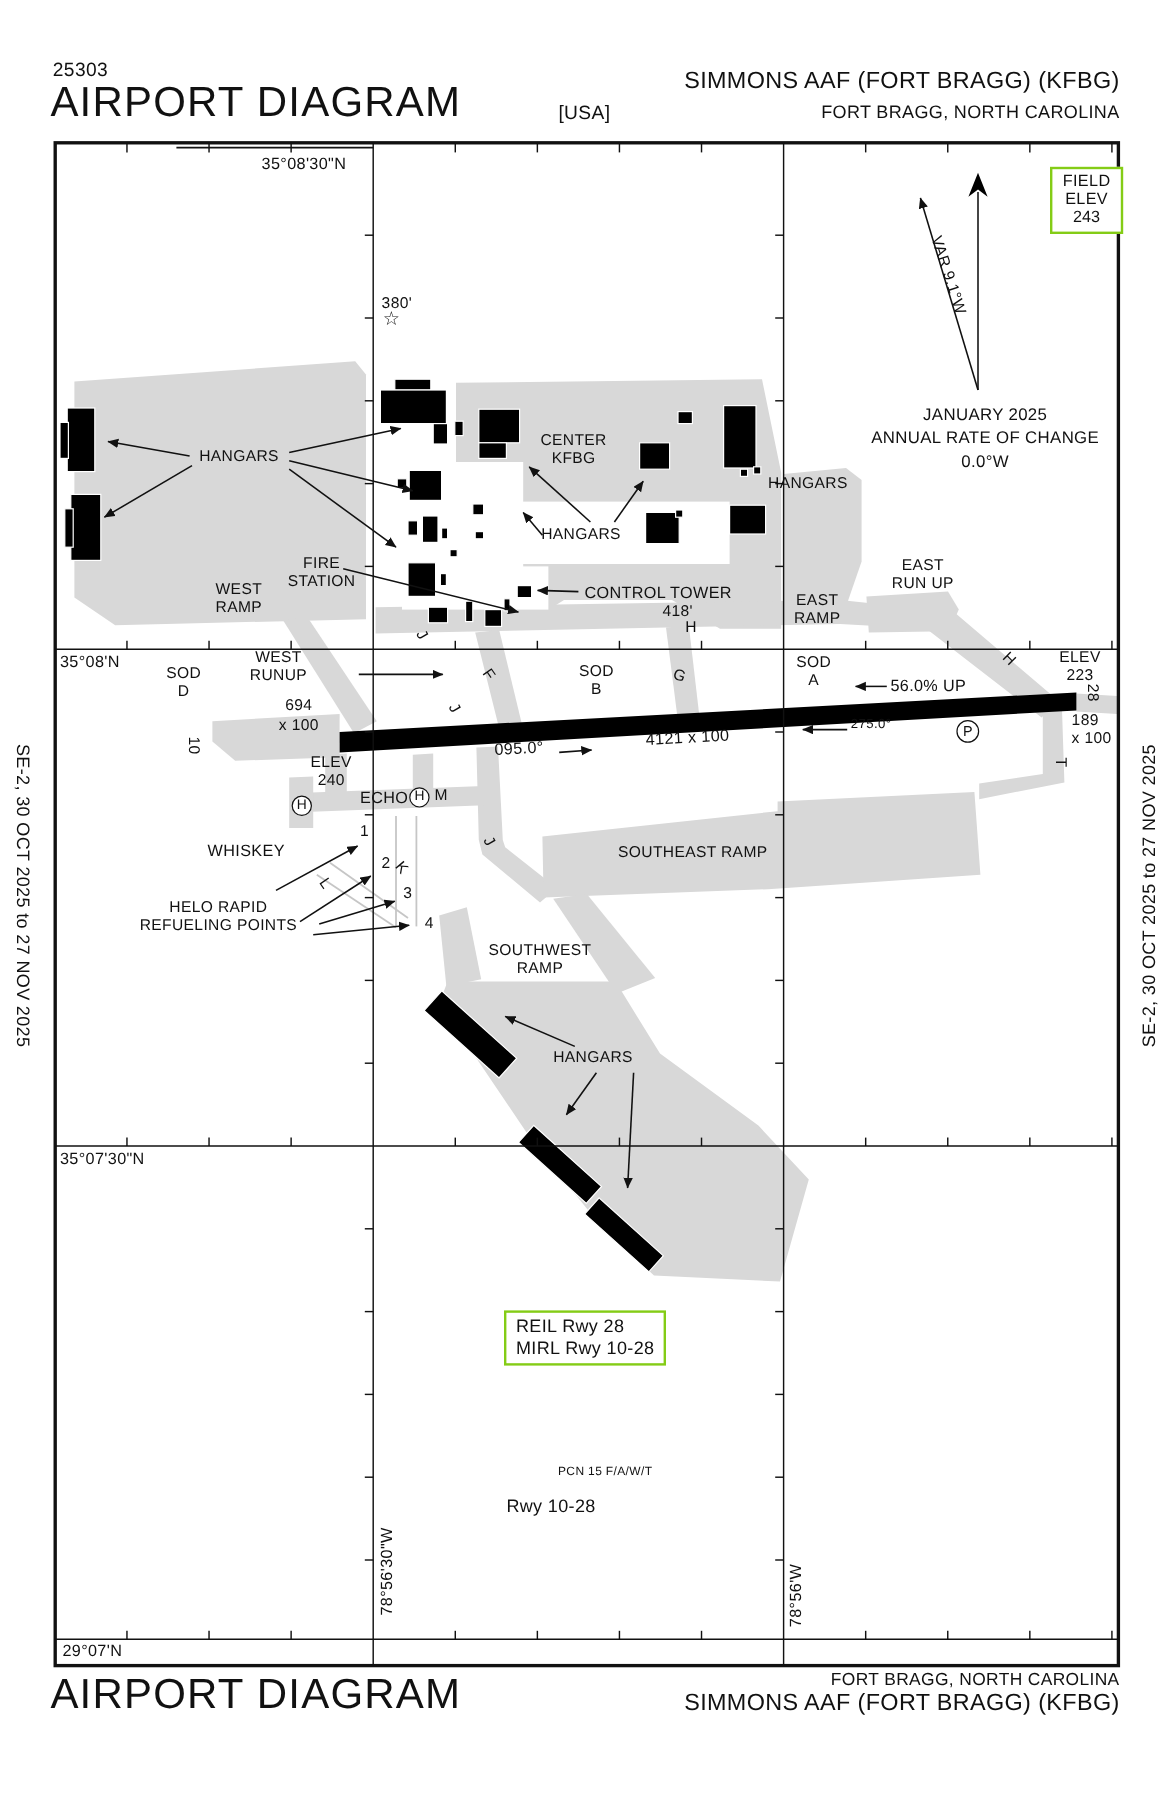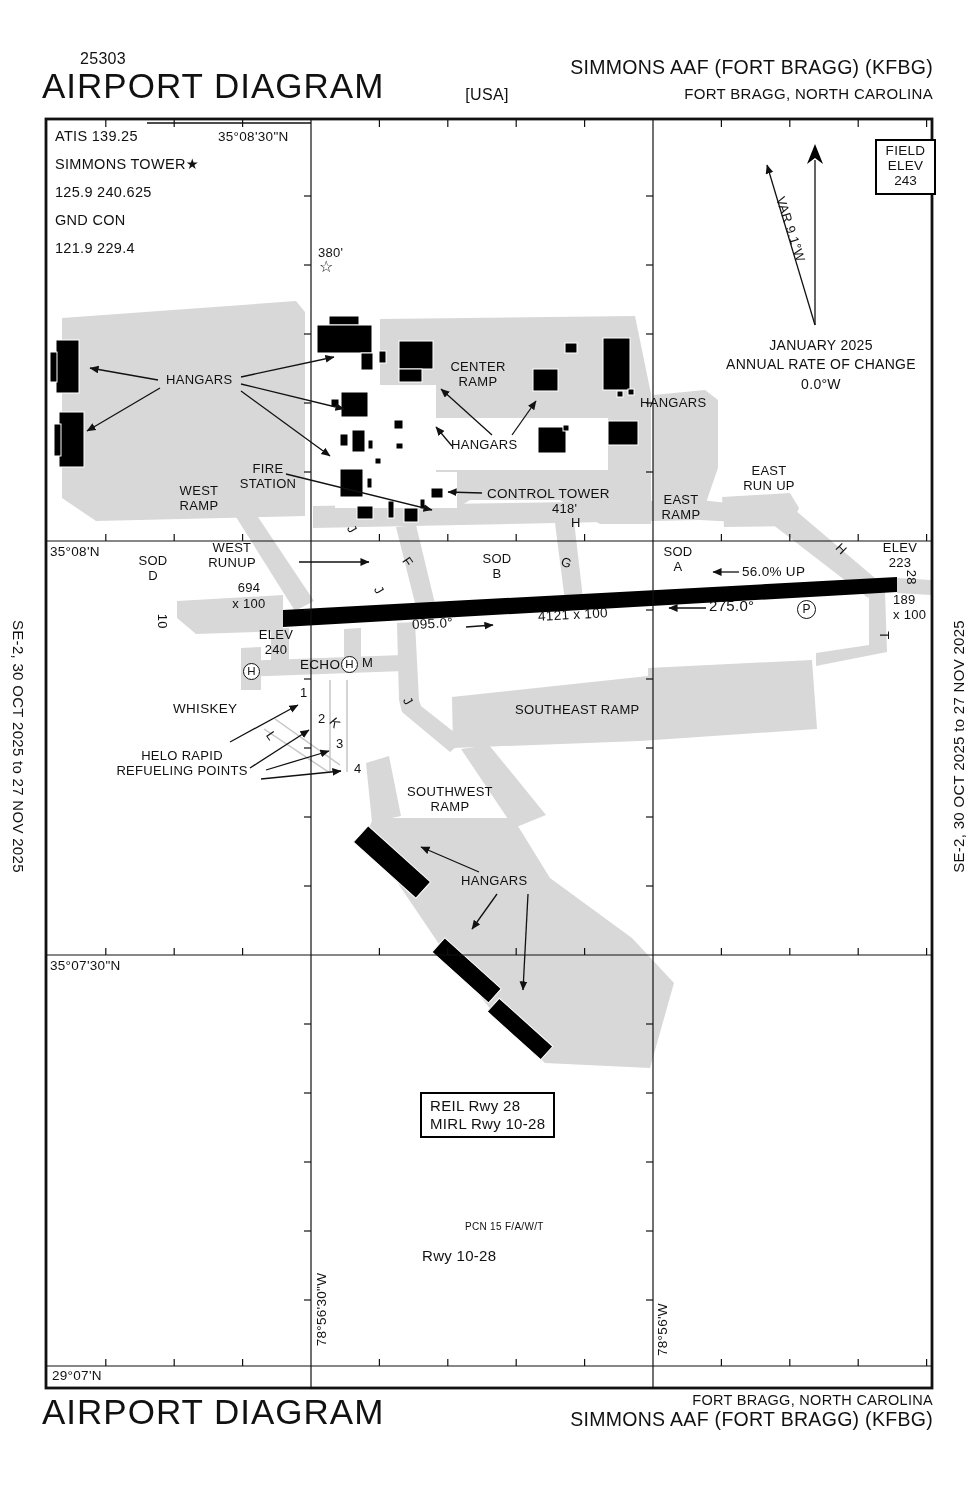--- a/index.html
+++ b/index.html
@@ -7,21 +7,21 @@
         font-family:"Liberation Sans",sans-serif;color:#111;}
   .lb{position:absolute;white-space:pre-line;line-height:1.12;letter-spacing:.3px;}
   .ctr{text-align:center;}
   .rt{text-align:right;}
   .big{font-size:35px;letter-spacing:1px;font-weight:400;}
   .map-label{font-size:13px;}
   .sm{font-size:13px;}
   .coord{font-size:13.5px;}
   .circle{position:absolute;border:1.6px solid #111;border-radius:50%;width:15px;height:15px;
           font-size:11.5px;text-align:center;line-height:15px;letter-spacing:0;background:#fff;}
-  .box{position:absolute;border:2px solid #000000;background:#fff;}
+  .box{position:absolute;border:2px solid #84cc16;background:#fff;}
   svg{position:absolute;left:0;top:0;}
 </style>
 </head>
 <body>
 
 <div id="page">
 
   <svg width="979" height="1500" viewBox="0 0 979 1500">
     <defs>
       <marker id="ah" markerWidth="9" markerHeight="8" refX="6.6" refY="3" orient="auto">
@@ -215,33 +215,26 @@
       <line x1="706" y1="608" x2="669" y2="608"></line>
       <line x1="466" y1="627" x2="493" y2="625"></line>
       <line x1="815" y1="325" x2="767" y2="165"></line>
     </g>
     <g>
       <line x1="815" y1="325" x2="815" y2="160" stroke="#111" stroke-width="1.3"></line>
       <path d="M815,144 L807,164 L815,158 L823,164 Z" fill="#000"></path>
     </g>
   </svg>
 
-  <div class="lb" style="left:44px;top:50px;font-size:16px;margin-left:36px;">25303</div>
+  <div class="lb" style="left:44px;top:50px;font-size:16px;">25303</div>
   <div class="lb big" style="left:42px;top:66px;">AIRPORT DIAGRAM</div>
   <div class="lb ctr" style="left:437px;top:86px;width:100px;font-size:16px;">[USA]</div>
   <div class="lb rt" style="left:520px;top:57px;width:413px;font-size:19.5px;">SIMMONS AAF (FORT BRAGG)  (KFBG)</div>
   <div class="lb rt" style="left:520px;top:86px;width:413px;font-size:15px;">FORT BRAGG, NORTH CAROLINA</div>
 
-  <div class="lb" style="left:55px;top:115px;font-size:14.5px;line-height:14px;">
-    <span>ATIS  139.25</span><br>
-    <span>SIMMONS TOWER</span><span>★</span><br>
-    <span>125.9  240.625</span><br>
-    <span>GND CON</span><br>
-    <span>121.9  229.4</span>
-  </div>
 
   <div class="box ctr" style="left:875px;top:139px;width:57px;height:50px;font-size:13.5px;line-height:15px;padding-top:2px;">
     <span class="lb ctr" style="position:static;white-space:pre-line;">FIELD
 ELEV</span>
     <div>243</div>
   </div>
   <div class="lb" style="left:752px;top:228px;width:80px;font-size:13px;transform:rotate(72deg);transform-origin:center;">VAR 9.1°W</div>
   <div class="lb ctr" style="left:721px;top:338px;width:200px;font-size:14px;">JANUARY 2025</div>
   <div class="lb ctr" style="left:721px;top:357px;width:200px;font-size:14px;">ANNUAL RATE OF CHANGE</div>
   <div class="lb ctr" style="left:721px;top:377px;width:200px;font-size:14px;">0.0°W</div>
@@ -255,21 +248,21 @@
 
   <div class="lb sm" style="left:318px;top:246px;">380'</div>
   <div class="lb" style="left:319px;top:258px;font-size:16px;">☆</div>
 
   <div class="lb map-label" style="left:166px;top:373px;">HANGARS</div>
   <div class="lb map-label ctr" style="left:164px;top:484px;width:70px;">WEST
 RAMP</div>
   <div class="lb map-label ctr" style="left:233px;top:462px;width:70px;">FIRE
 STATION</div>
   <div class="lb map-label ctr" style="left:443px;top:360px;width:70px;">CENTER
-RAMP</div>
+KFBG</div>
   <div class="lb map-label" style="left:451px;top:438px;">HANGARS</div>
   <div class="lb map-label" style="left:487px;top:486px;font-size:13.5px;">CONTROL TOWER</div>
   <div class="lb map-label" style="left:552px;top:502px;">418'</div>
   <div class="lb map-label" style="left:640px;top:396px;">HANGARS</div>
   <div class="lb map-label ctr" style="left:646px;top:493px;width:70px;">EAST
 RAMP</div>
   <div class="lb map-label ctr" style="left:734px;top:464px;width:70px;">EAST
 RUN UP</div>
   <div class="lb map-label" style="left:515px;top:703px;">SOUTHEAST RAMP</div>
   <div class="lb map-label ctr" style="left:404px;top:785px;width:92px;">SOUTHWEST
@@ -283,21 +276,21 @@
   <div class="lb map-label" style="left:154px;top:614px;transform:rotate(90deg);">10</div>
   <div class="lb map-label" style="left:903px;top:570px;transform:rotate(90deg);">28</div>
   <div class="lb map-label ctr" style="left:250px;top:628px;width:52px;">ELEV
 240</div>
   <div class="lb map-label ctr" style="left:876px;top:541px;width:48px;">ELEV
 223</div>
   <div class="lb map-label" style="left:893px;top:592px;line-height:15px;">189
 x 100</div>
   <div class="lb map-label" style="left:412px;top:616px;font-size:13.5px;transform:rotate(-3deg);">095.0°</div>
   <div class="lb map-label" style="left:538px;top:607px;font-size:13.5px;transform:rotate(-3deg);">4121 x 100</div>
-  <div class="lb map-label" style="left:709px;top:598px;font-size:15px;">275.0°</div>
+  <div class="lb map-label" style="left:709px;top:598px;font-size:11px;">275.0°</div>
   <div class="lb map-label" style="left:742px;top:564px;font-size:13.5px;">56.0% UP</div>
 
   <div class="lb map-label ctr" style="left:128px;top:554px;width:50px;">SOD
 D</div>
   <div class="lb map-label ctr" style="left:473px;top:552px;width:48px;">SOD
 B</div>
   <div class="lb map-label ctr" style="left:655px;top:545px;width:46px;">SOD
 A</div>
   <div class="lb map-label" style="left:403px;top:555px;transform:rotate(55deg);">F</div>
   <div class="lb map-label" style="left:561px;top:556px;transform:rotate(20deg);">G</div>

